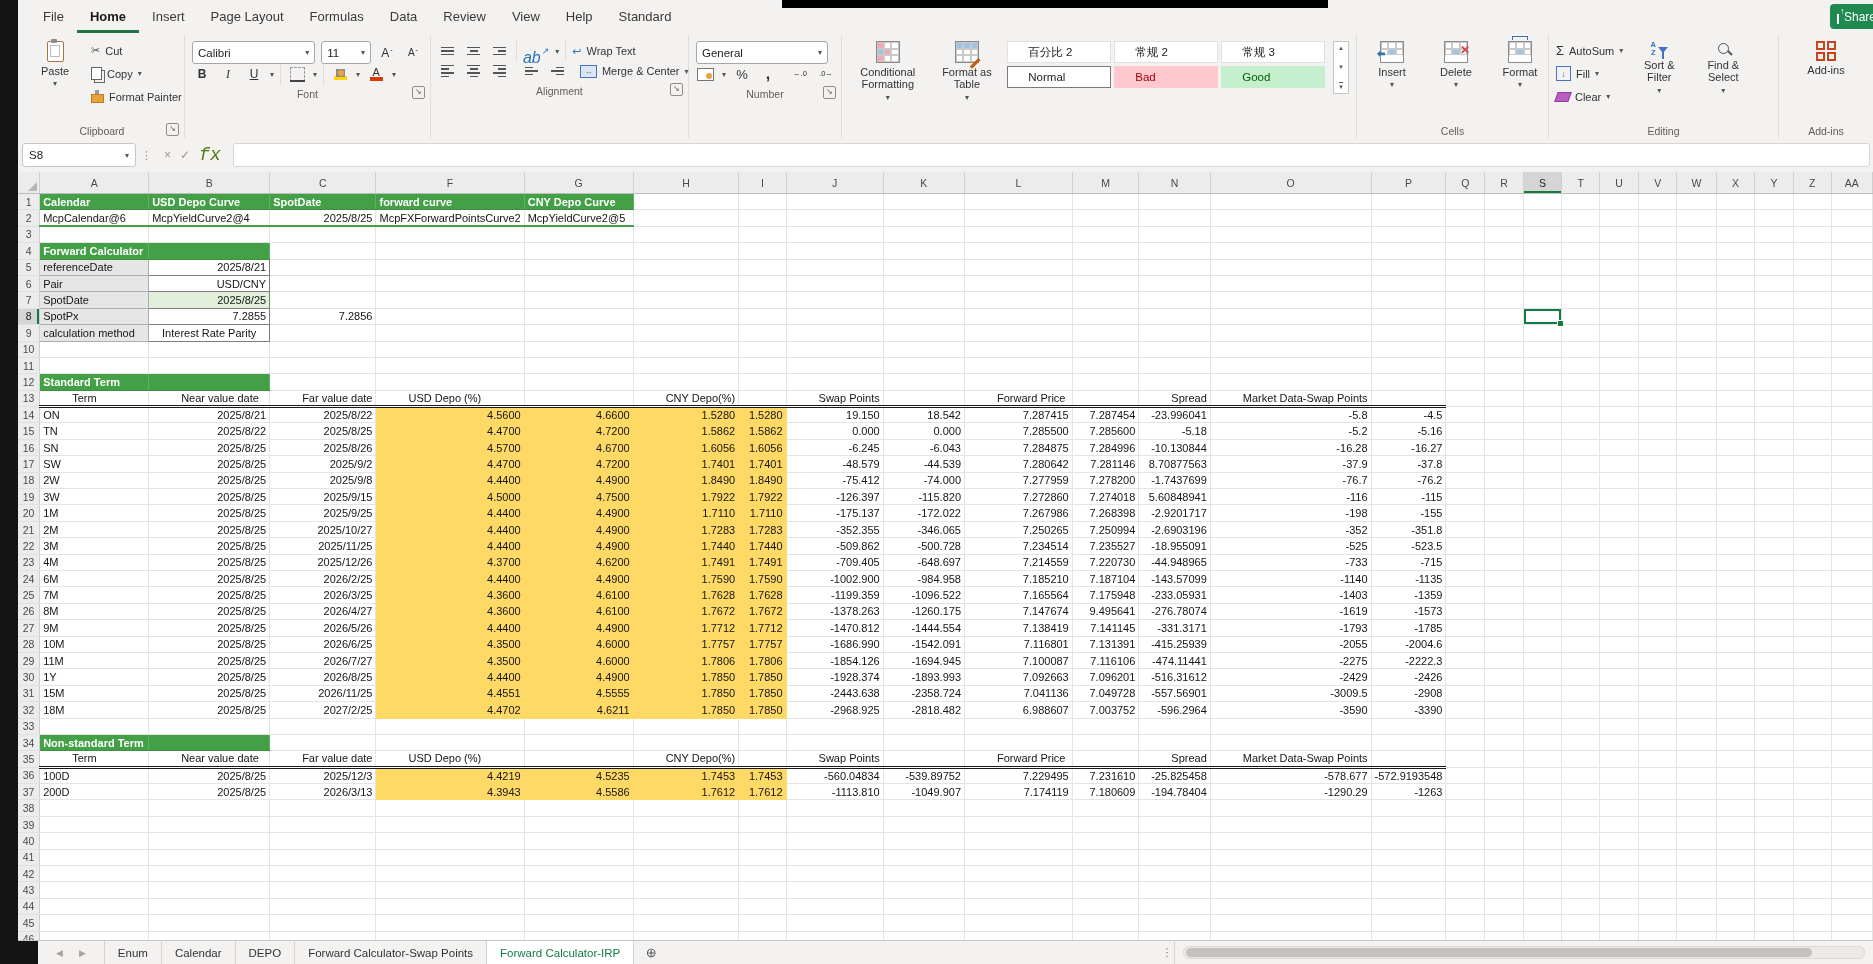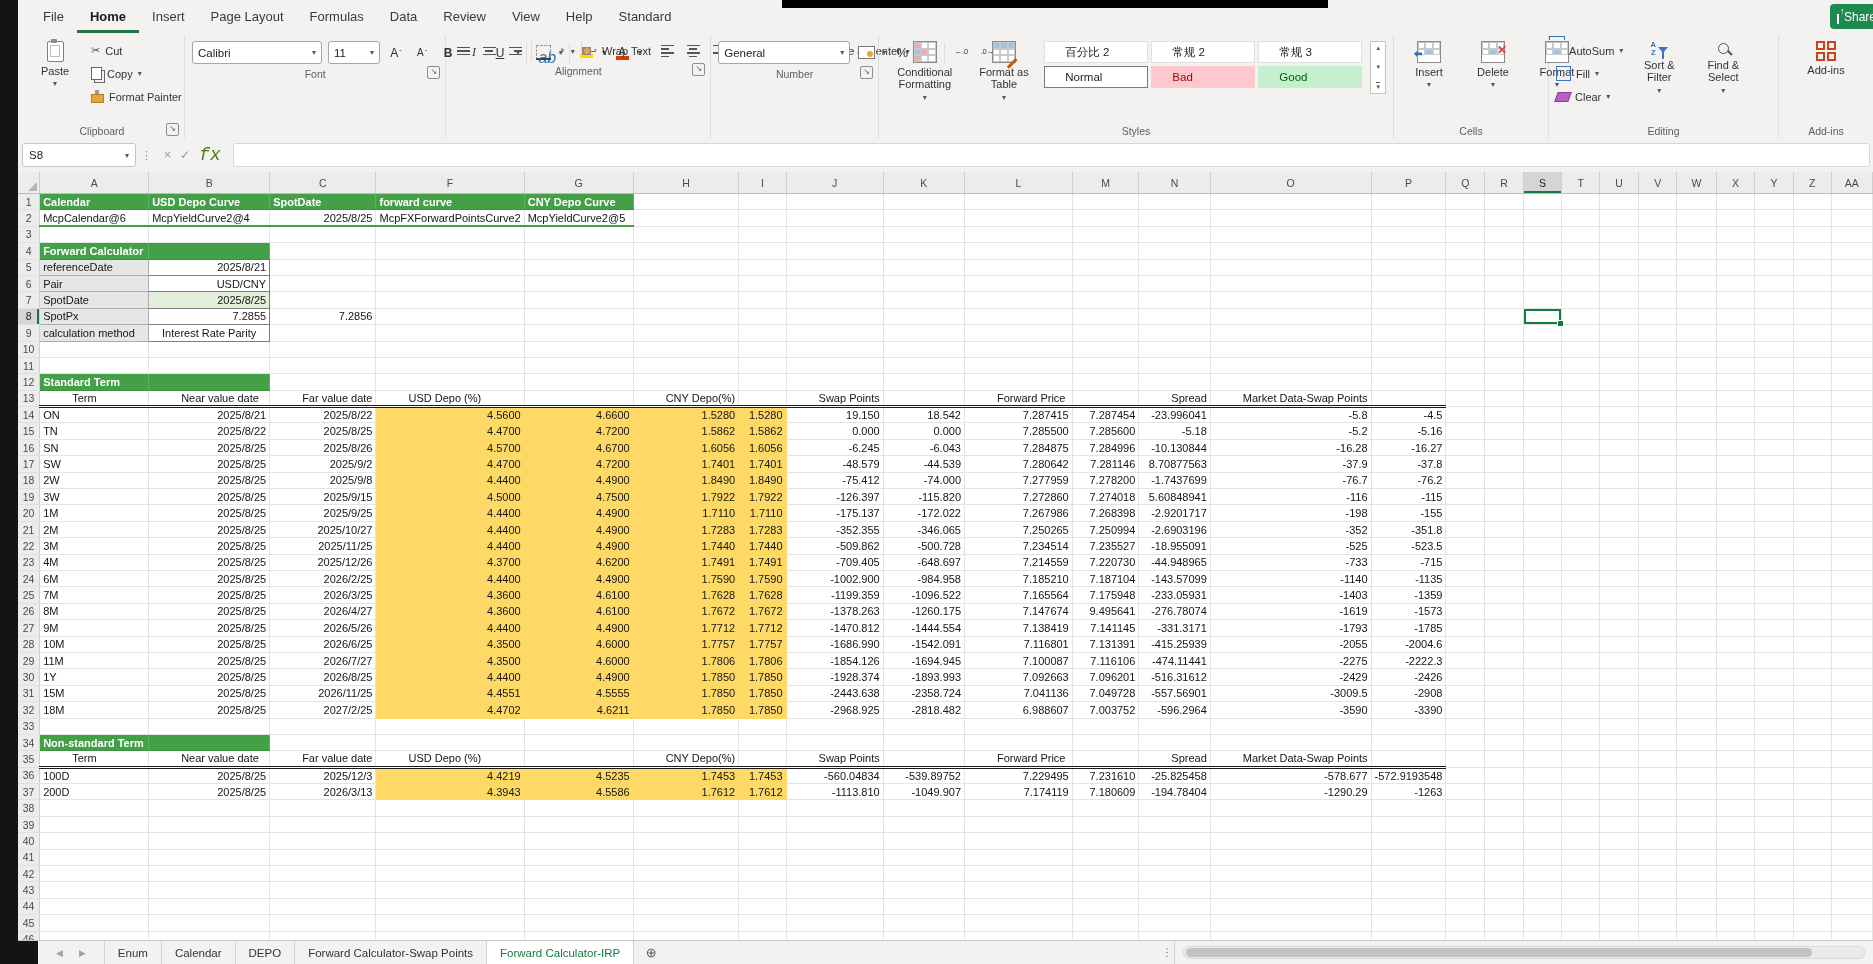--- a/index.html
+++ b/index.html
@@ -23,21 +23,21 @@
   .rbody{flex:1;display:flex;align-items:flex-start;gap:8px;}
   .rlabel{height:19px;position:relative;font-size:10.5px;color:#605e5c;display:flex;
           align-items:center;justify-content:center;}
   .launcher{position:absolute;right:-2px;bottom:4px;width:11px;height:11px;border:1px solid #8f8d8b;
             color:#605e5c;font-size:8px;line-height:9px;text-align:center;border-radius:2px;}
   .bigbtn{display:flex;flex-direction:column;align-items:center;justify-content:flex-start;
           font-size:11px;color:#333;padding:3px 5px;gap:3px;line-height:1.12;text-align:center;min-width:46px;}
   .chev{font-size:8px;color:#555;}
   .smallcol{display:flex;flex-direction:column;gap:4px;padding-top:3px;}
   .smallbtn{display:flex;align-items:center;gap:5px;font-size:11px;color:#333;height:19px;white-space:nowrap;}
-  .rowstack{display:flex;gap:6px;padding-top:3px;}
+  .rowstack{display:flex;flex-direction:column;padding-top:3px;}
   .hrow{display:flex;align-items:center;gap:6px;}
   .selbox{background:#fff;border:1px solid #a9a7a5;border-radius:3px;height:21px;display:flex;
           align-items:center;padding:0 5px;font-size:11.5px;gap:6px;color:#222;justify-content:space-between;}
   .ibtn{min-width:20px;height:19px;display:flex;align-items:center;justify-content:center;
         font-size:12px;color:#333;gap:1px;}
   .vline{width:1px;height:20px;background:#dedcd8;}
   .glyph-b{font-weight:700;}
   .glyph-i{font-style:italic;font-family:"Liberation Serif",serif;}
   .glyph-u{text-decoration:underline;}
   .underbar{display:block;width:13px;height:4px;margin-top:-1px;}
@@ -414,23 +414,20 @@
             <div class="gal-item selected">Normal</div>
             <div class="gal-item bad">Bad</div>
             <div class="gal-item good">Good</div>
           </div>
         <div class="gal-scroll">
           <span>▴</span>
           <span>▾</span>
           <span style="border-top:1px solid #555;">▾</span>
         </div>
       </div>
-      <div class="rlabel">
-          <span>Styles</span>
-        </div>
     </div>
 
     <div class="rgroup" style="min-width:140px;">
       <div class="rbody">
         <div class="bigbtn">
           <span class="gicon cells-ic">
               <i></i>
               <i></i>
               <i></i>
               <i></i>

